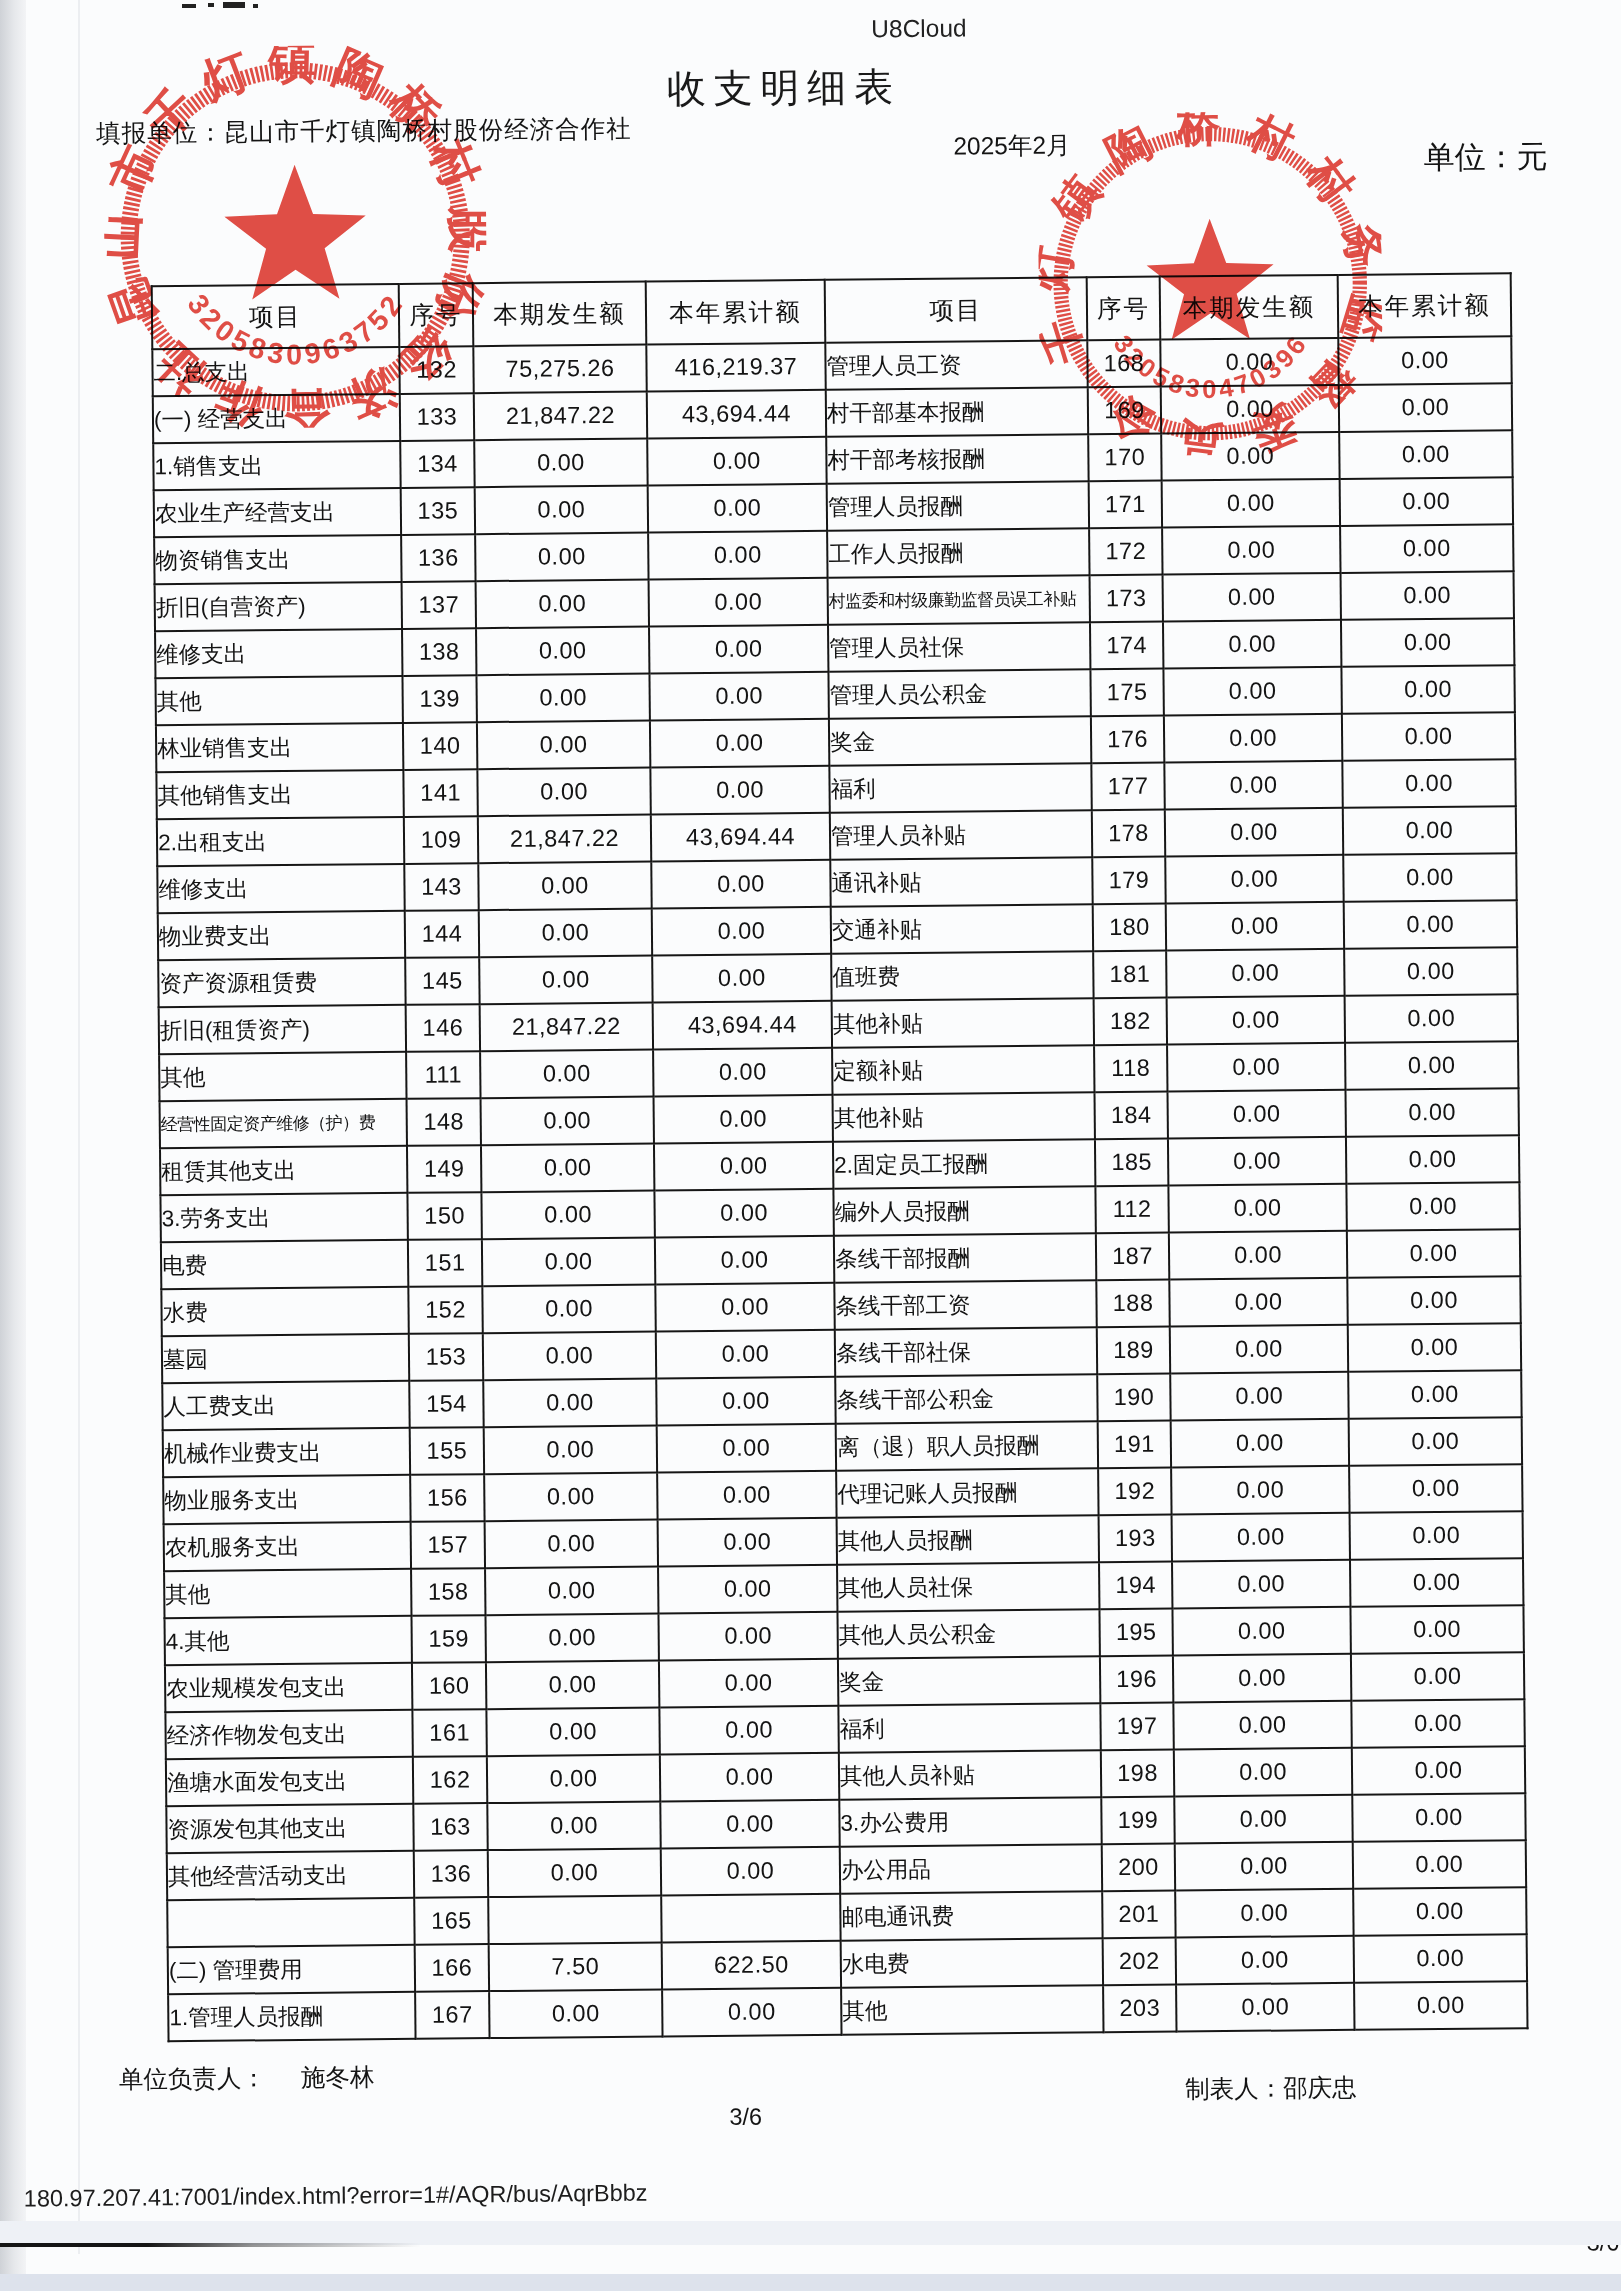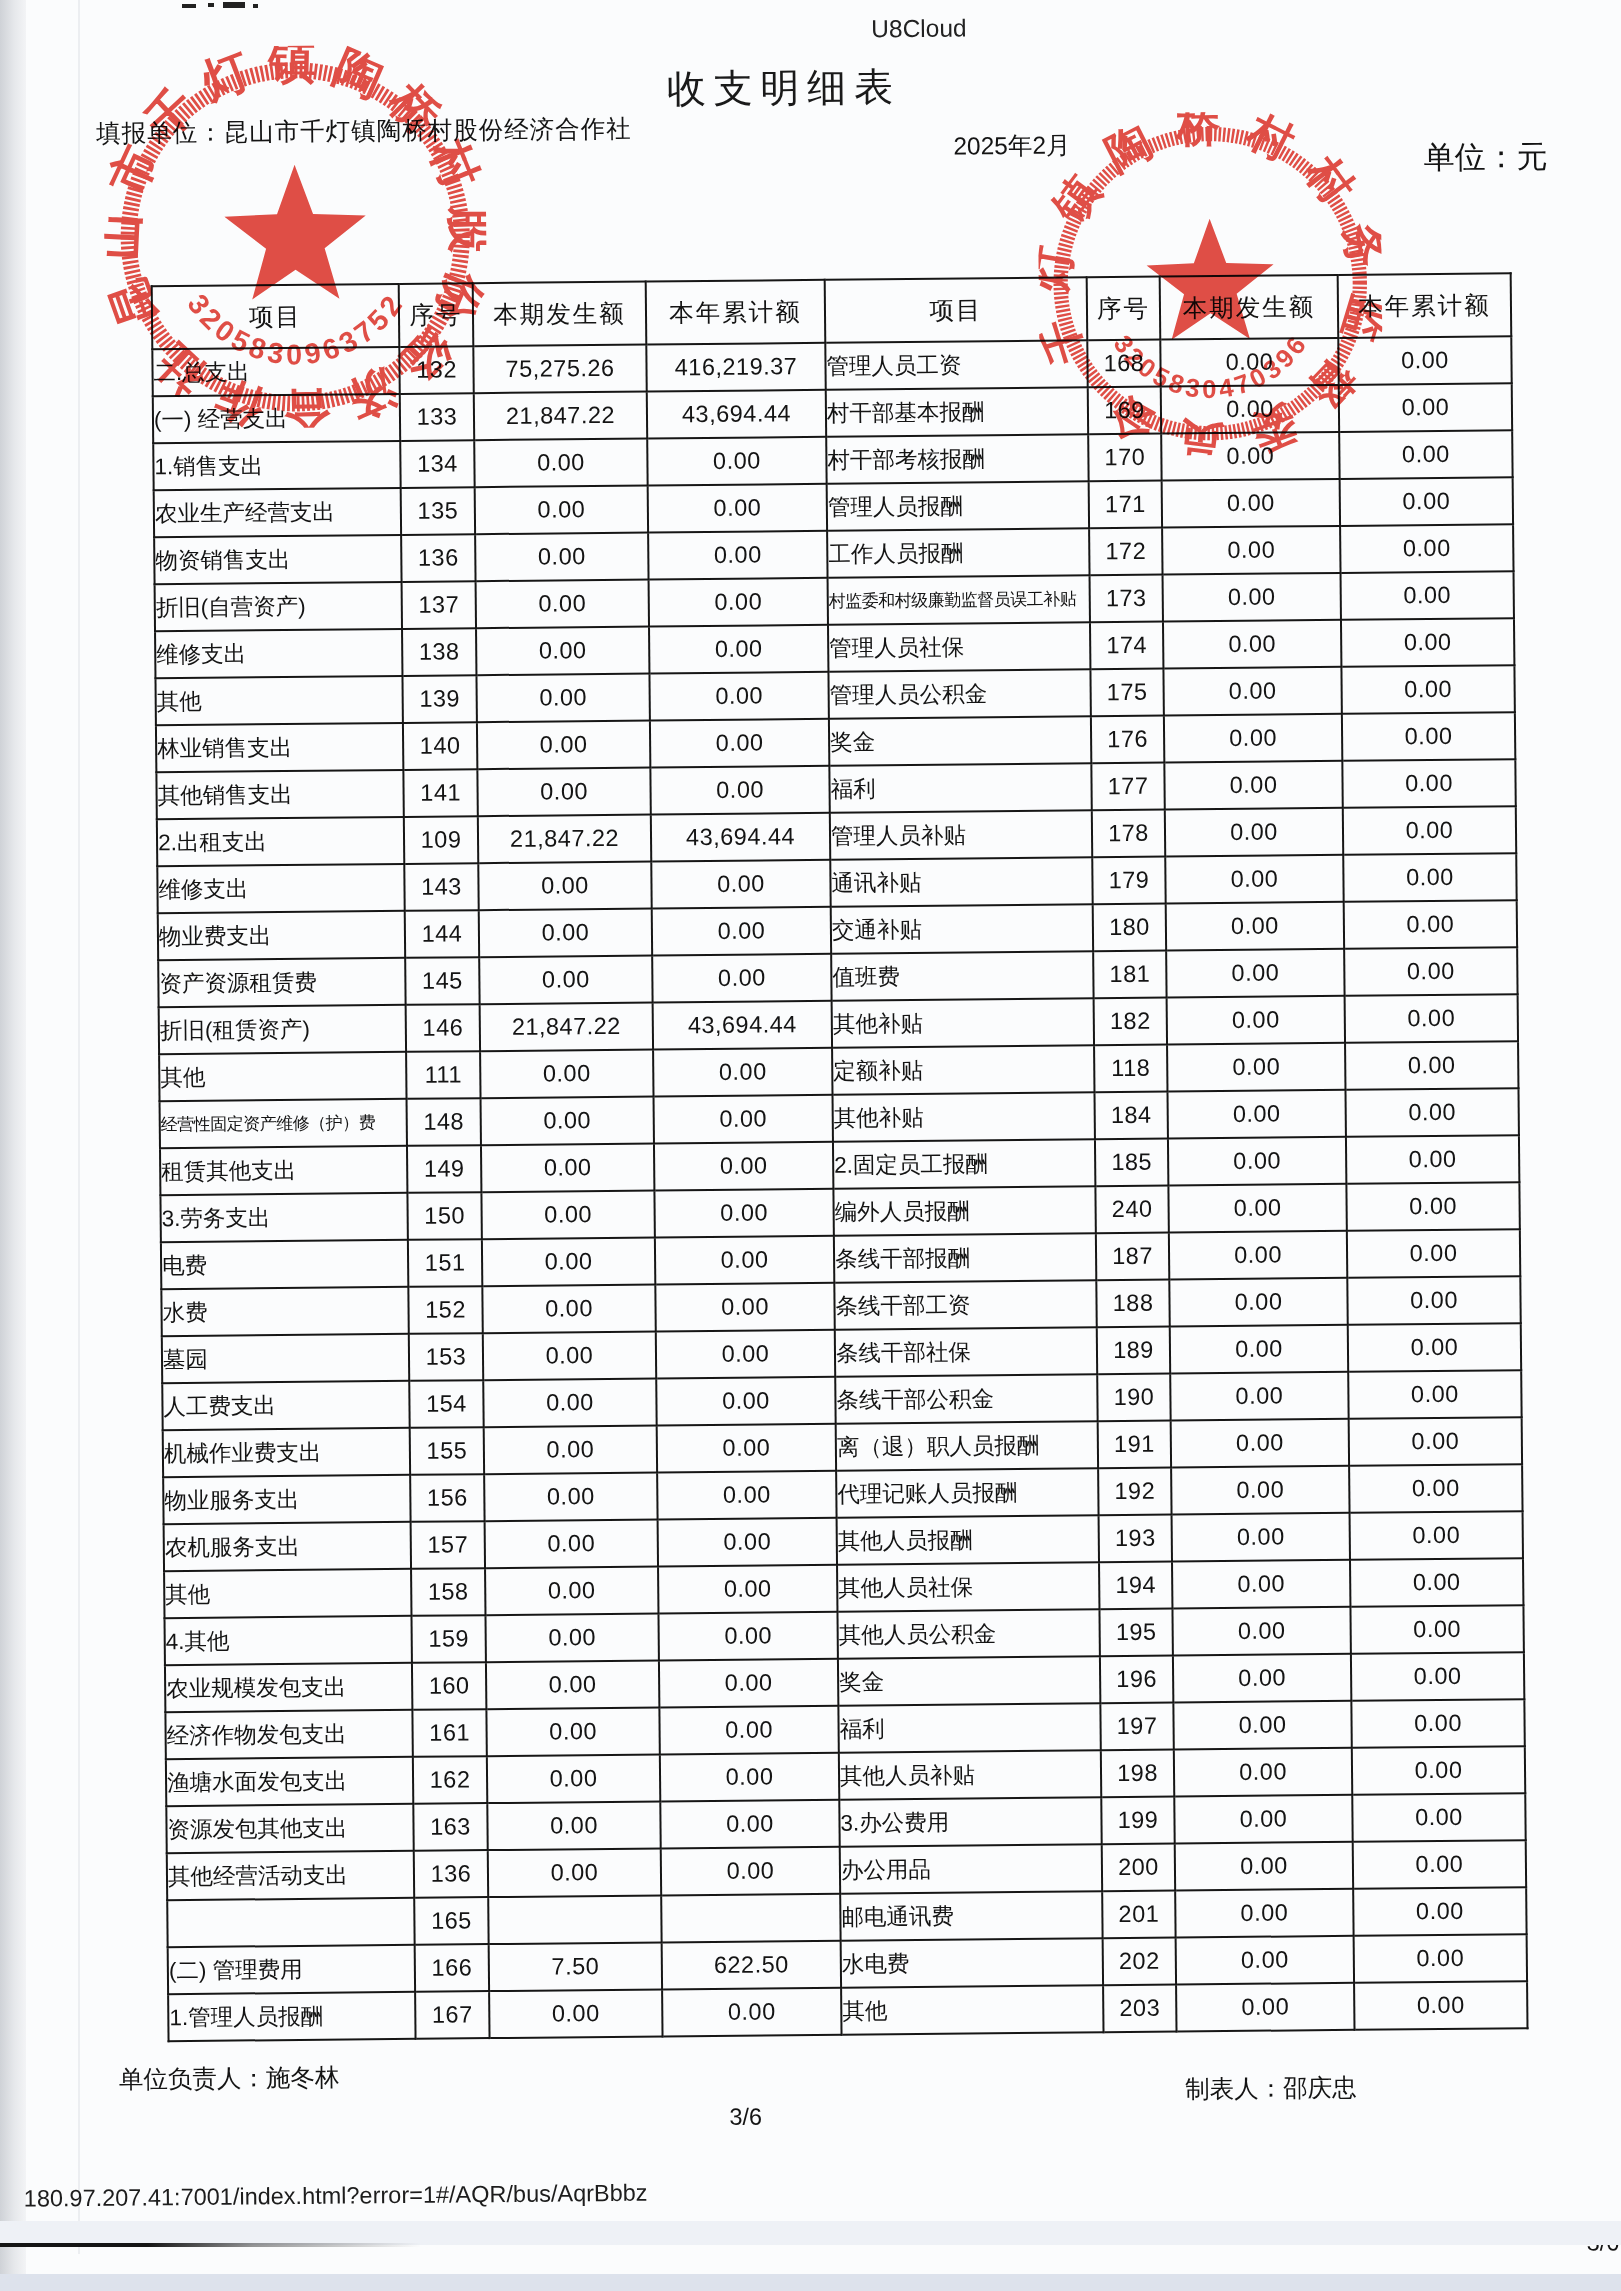--- a/index.html
+++ b/index.html
@@ -29,21 +29,21 @@
   table.detail th{height:61px;font-size:24.5px;font-weight:normal;text-align:center;letter-spacing:2px;}
   table.detail td{height:45px;}
   .c-label{font-size:22.5px;text-align:left;}
   .c-no,.c-cur,.c-ytd{font-size:23.5px;text-align:center;letter-spacing:0.5px;}
   .ind0{padding-left:9.8px;}
   .ind1{padding-left:29px;}
   .ind2{padding-left:55px;}
   .ind3{padding-left:80px;}
   .small{font-size:17px;letter-spacing:-0.5px;}
   .footer-left{position:absolute;left:110px;top:2056px;font-size:24.5px;}
-  .footer-left .name{text-align:center;}
+  .footer-left .name{margin-left:35px;text-align:center;}
   .footer-right{position:absolute;left:1176px;top:2076px;font-size:24.5px;}
   .page-mid{position:absolute;left:720px;top:2103px;font-size:23.5px;}
   .url-text{position:absolute;left:13.7px;top:2178px;font-size:23.5px;color:#1d1d1d;}
   .page-br{position:absolute;left:1576px;top:2237px;font-size:23.5px;}
   .stamp{position:absolute;mix-blend-mode:multiply;opacity:.9;}
   .seal-ring{fill:none;stroke:#dc3a31;stroke-width:15;stroke-dasharray:2.6 2;}
   .seal-name{fill:#dc3a31;font-weight:bold;font-family:"Liberation Sans",sans-serif;}
   .seal-name-l{font-size:44px;letter-spacing:14px;}
   .seal-name-r{font-size:46px;letter-spacing:24px;}
   .seal-code{fill:#dc3a31;font-size:27px;letter-spacing:4px;font-weight:bold;}
@@ -272,21 +272,21 @@
     <td class="c-no">185</td>
     <td class="c-cur">0.00</td>
     <td class="c-ytd">0.00</td>
   </tr>
           <tr>
     <td class="c-label ind1">3.劳务支出</td>
     <td class="c-no">150</td>
     <td class="c-cur">0.00</td>
     <td class="c-ytd">0.00</td>
     <td class="c-label ind1">编外人员报酬</td>
-    <td class="c-no">240</td>
+    <td class="c-no">112</td>
     <td class="c-cur">0.00</td>
     <td class="c-ytd">0.00</td>
   </tr>
           <tr>
     <td class="c-label ind2">电费</td>
     <td class="c-no">151</td>
     <td class="c-cur">0.00</td>
     <td class="c-ytd">0.00</td>
     <td class="c-label ind1">条线干部报酬</td>
     <td class="c-no">187</td>

